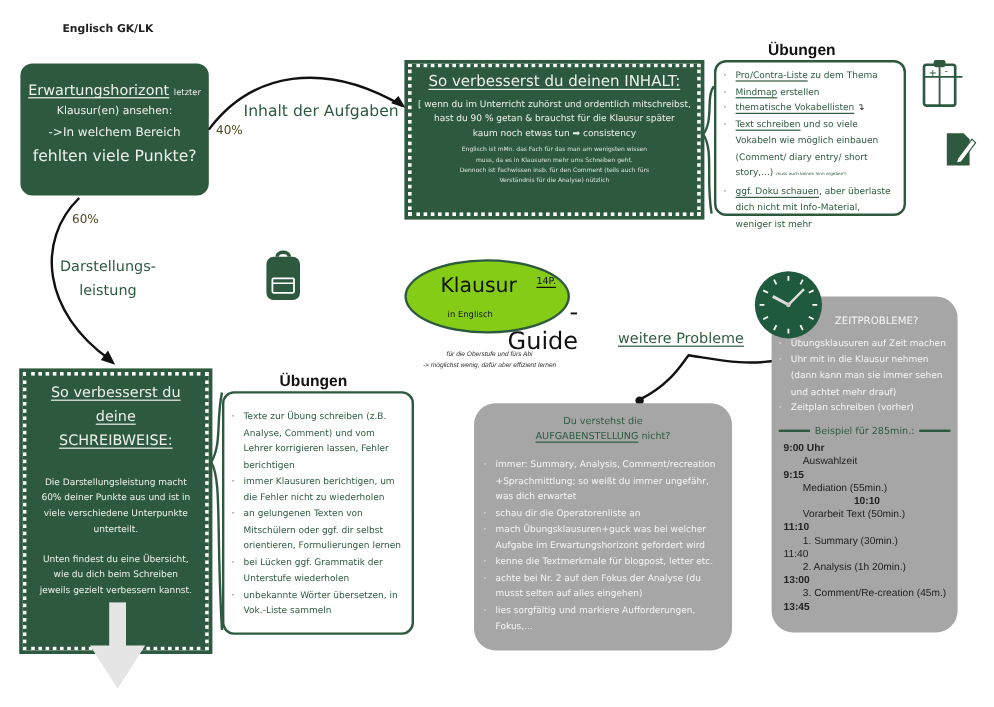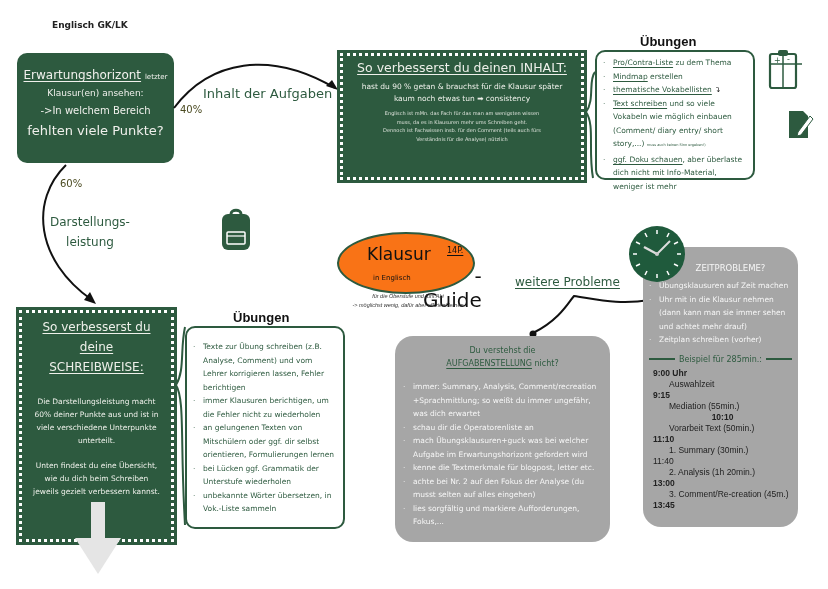--- a/index.html
+++ b/index.html
@@ -49,20 +49,21 @@
 <div class="abs" style="left:180px;top:104px;font-size:10px;color:#4a4a20;">40%</div>
 <div class="abs" style="left:203px;top:86px;font-size:13px;color:#2d5a3f;">Inhalt der Aufgaben</div>
 <div class="abs" style="left:60px;top:178px;font-size:10px;color:#4a4a20;">60%</div>
 <div class="abs" style="left:50px;top:212px;font-size:12px;color:#2d5a3f;text-align:center;line-height:20px;">
   <div>Darstellungs-</div>
   <div>leistung</div>
 </div>
 
 <div class="abs stamp" style="left:340px;top:53px;width:244px;height:127px;text-align:center;padding-top:4px;">
   <div class="u" style="font-size:12.5px;margin-bottom:6px;">So verbesserst du deinen INHALT:</div>
+  <div style="font-size:7.5px;line-height:12px;">[ wenn du im Unterricht zuhörst und ordentlich mitschreibst,</div>
   <div style="font-size:7.5px;line-height:12px;">hast du 90 % getan &amp; brauchst  für die Klausur später</div>
   <div style="font-size:7.5px;line-height:12px;">
     <span>kaum noch etwas tun</span>
     <span>➡</span>
     <span>consistency</span>
   </div>
   <div style="font-size:5px;line-height:8.5px;margin-top:4px;opacity:0.9;">
     <div>Englisch ist mMn. das Fach für das man am wenigsten wissen</div>
     <div>muss, da es in Klausuren mehr ums Schreiben geht.</div>
     <div>Dennoch ist Fachwissen insb. für den Comment (teils auch fürs</div>
@@ -95,21 +96,21 @@
   <path d="M10,22 L22,6 L25,9 L13,25 L9,26 Z" fill="#fff" stroke="#2d5a3f" stroke-width="1"></path>
 </svg>
 
 <svg class="abs" style="left:220px;top:208px;" width="32" height="44">
   <path d="M11,6 C11,1 21,1 21,6" fill="none" stroke="#2d5a3f" stroke-width="3"></path>
   <rect x="2" y="6" width="28" height="36" rx="6" fill="#2d5a3f"></rect>
   <rect x="7" y="24" width="18" height="12" rx="1" fill="none" stroke="#fff" stroke-width="1.5"></rect>
   <line x1="7" y1="28" x2="25" y2="28" stroke="#fff" stroke-width="1.2"></line>
 </svg>
 
-<div class="abs" style="left:337px;top:232px;width:138px;height:62px;border:2.5px solid #2d5a3f;border-radius:50%;background:#f97316;text-align:right;">
+<div class="abs" style="left:337px;top:216px;width:138px;height:62px;border:2.5px solid #2d5a3f;border-radius:50%;background:#84cc16;text-align:right;">
   <div class="abs" style="left:28px;top:10px;font-size:17px;color:#111;">Klausur</div>
   <div class="abs u" style="left:108px;top:12px;font-size:8px;color:#111;">14P.</div>
   <div class="abs" style="left:34px;top:40px;font-size:7px;color:#111;">in Englisch</div>
   <div class="abs" style="left:84px;top:30px;font-size:20px;color:#111;">-Guide</div>
 </div>
 <div class="abs" style="left:338px;top:292px;width:140px;text-align:center;font-size:5.5px;line-height:9px;color:#333;font-style:italic;font-family:'Liberation Sans',sans-serif;">
   <div>für die Oberstufe und fürs Abi</div>
   <div>-&gt; möglichst wenig, dafür aber effizient lernen</div>
 </div>
 

